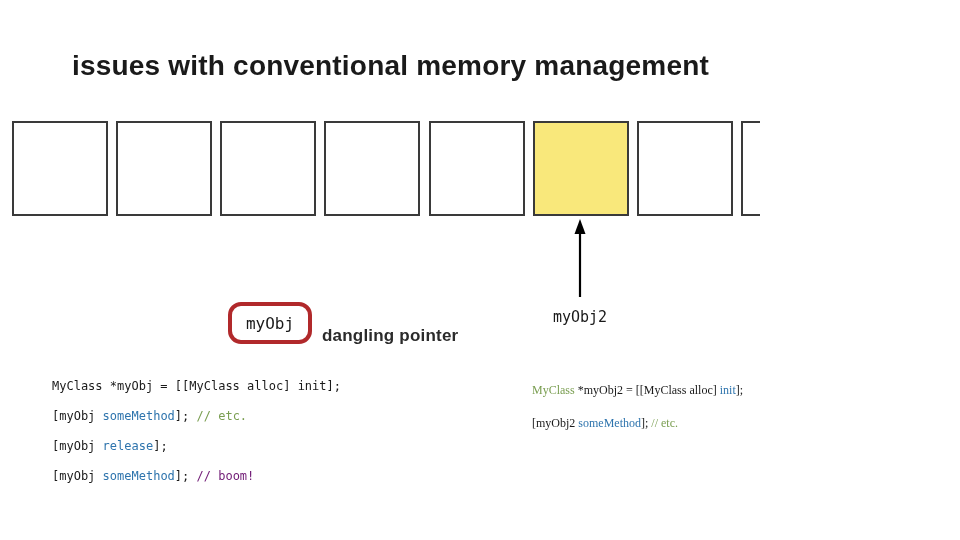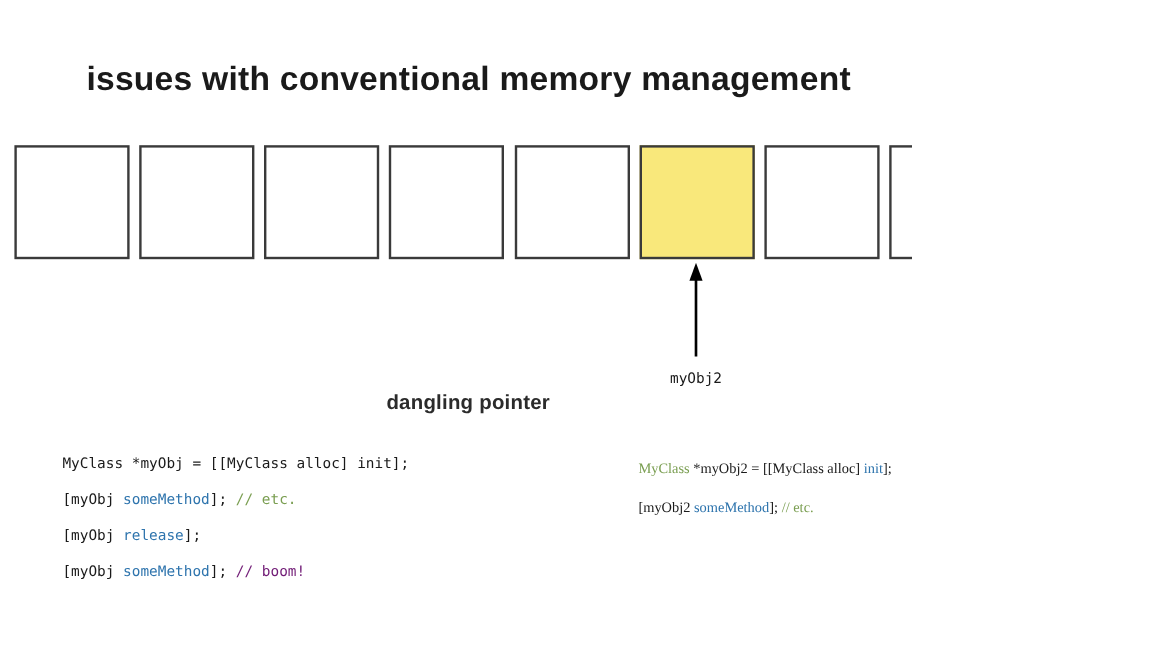--- a/index.html
+++ b/index.html
@@ -45,21 +45,21 @@
     width: 20px;
     height: 80px;
   }
   .myobj2-label {
     position: absolute;
     left: 540px;
     top: 308px;
     width: 80px;
     text-align: center;
     font-family: "DejaVu Sans Mono", monospace;
-    font-size: 12px;
+    font-size: 15px;
     color: #1a1a1a;
   }
   .myobj-box {
     position: absolute;
     left: 228px;
     top: 302px;
     width: 84px;
     height: 42px;
     box-sizing: border-box;
     border: 4px solid #b1292b;
@@ -125,20 +125,23 @@
       <div class="memory-cell"></div>
     </div>
 
   <svg class="pointer-arrow" viewBox="0 0 20 80" xmlns="http://www.w3.org/2000/svg">
     <line x1="10" y1="10" x2="10" y2="78" stroke="#000000" stroke-width="2.2"></line>
     <polygon points="10,0 4.5,15 15.5,15" fill="#000000"></polygon>
   </svg>
 
   <div class="myobj2-label">myObj2</div>
 
+  <div class="myobj-box">
+    <span>myObj</span>
+  </div>
 
   <div class="dangling-label">dangling pointer</div>
 
   <div class="code code-left"><div class="code-line"><span class="tok-plain">MyClass *myObj = [[MyClass alloc] init];</span></div><div class="code-line"><span class="tok-plain">[myObj </span><span class="tok-blue">someMethod</span><span class="tok-plain">]; </span><span class="tok-green">// etc.</span></div><div class="code-line"><span class="tok-plain">[myObj </span><span class="tok-blue">release</span><span class="tok-plain">];</span></div><div class="code-line"><span class="tok-plain">[myObj </span><span class="tok-blue">someMethod</span><span class="tok-plain">]; </span><span class="tok-red">// boom!</span></div></div>
 
   <div class="code code-right"><div class="code-line"><span class="tok-green">MyClass</span><span class="tok-plain"> *myObj2 = [[MyClass alloc] </span><span class="tok-blue">init</span><span class="tok-plain">];</span></div><div class="code-line"><span class="tok-plain">[myObj2 </span><span class="tok-blue">someMethod</span><span class="tok-plain">]; </span><span class="tok-green">// etc.</span></div></div>
 
   <div class="logo">
     <span class="logo-bold">alloc</span><span class="logo-light">.com</span>
   </div>

